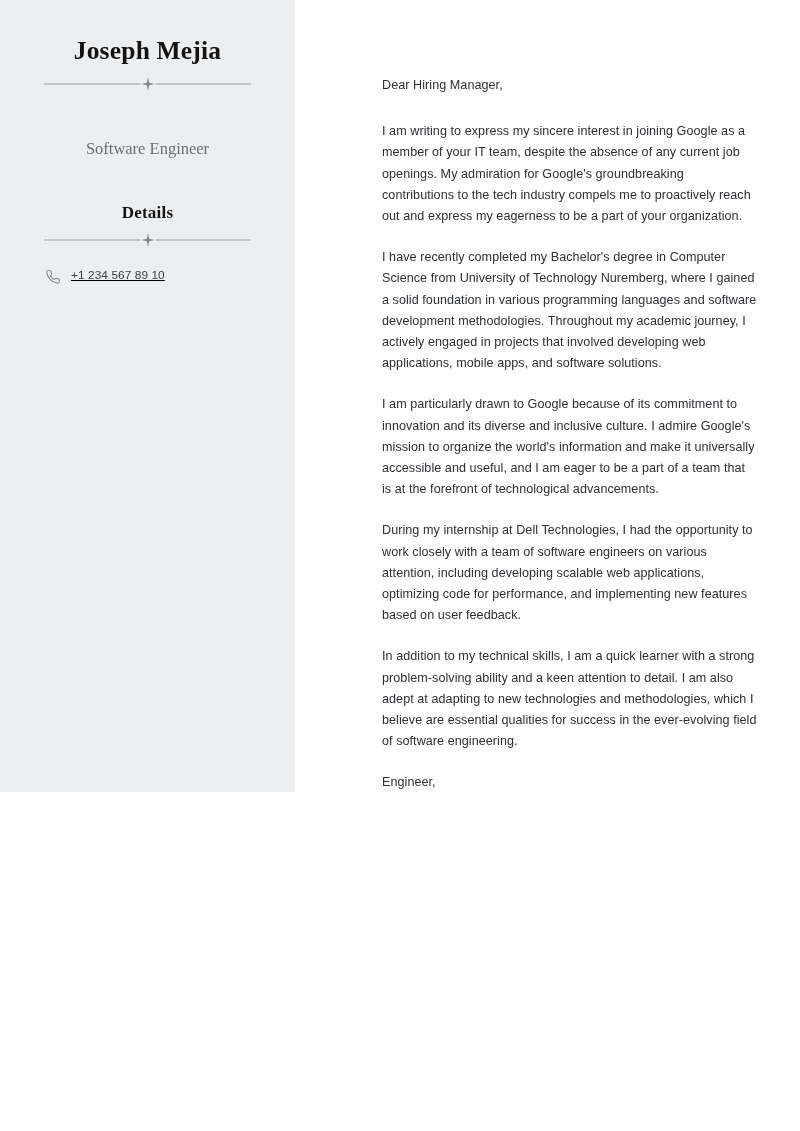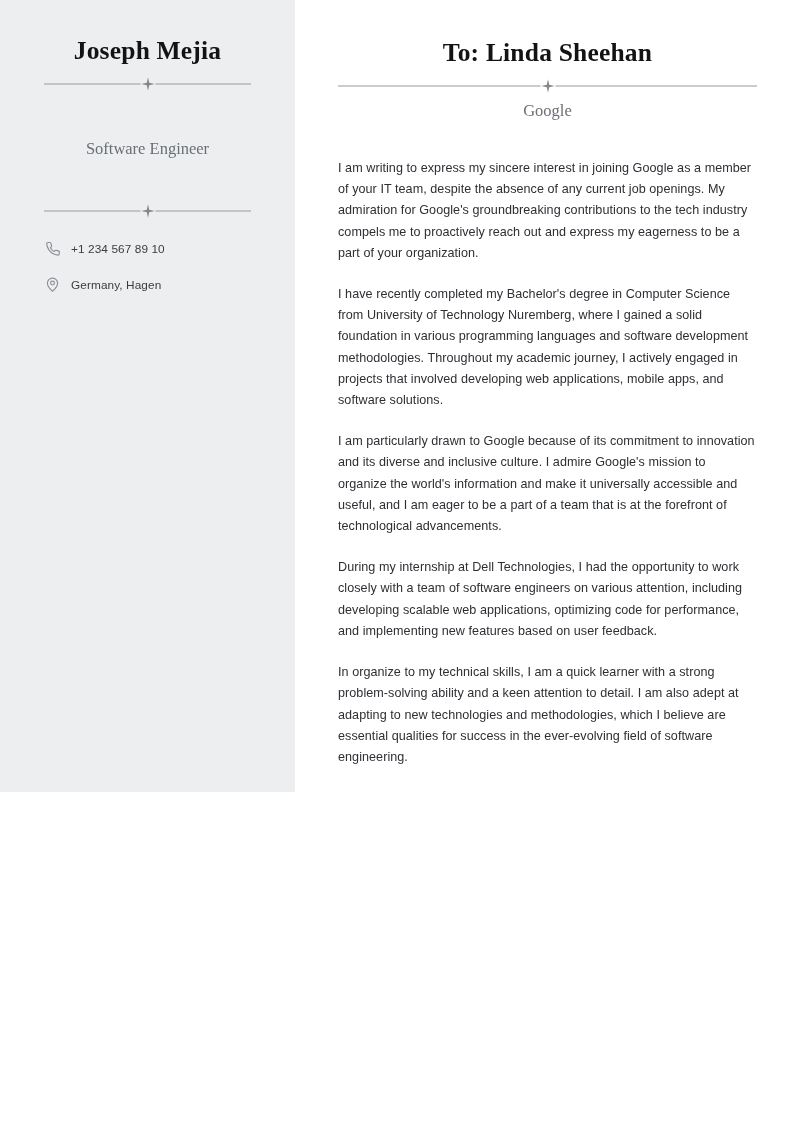--- a/index.html
+++ b/index.html
@@ -14,20 +14,21 @@
     -webkit-font-smoothing: antialiased;
   }
 
   .page {
     position: relative;
     width: 800px;
     height: 792px;
     display: flex;
     background: #ffffff;
     overflow: hidden;
+    gap: 44px;
   }
 
   
   .sidebar {
     width: 295px;
     min-width: 295px;
     height: 1131px;
     background: #eceef0;
     box-sizing: border-box;
     padding: 0 44px;
@@ -93,24 +94,25 @@
     color: #131313;
     text-align: center;
     letter-spacing: 0.2px;
   }
 
   .contact-list {
     margin-top: 20px;
   }
   .contact-item {
     display: flex;
-    align-items: flex-end;
+    align-items: flex-start;
     gap: 10px;
     margin-bottom: 18px;
     min-height: 18px;
+    text-decoration: underline;
   }
   .contact-item .ic {
     width: 17px;
     height: 17px;
     flex: 0 0 17px;
     display: block;
     color: #8b9094;
   }
   .contact-item .ic svg { display: block; }
   .contact-text {
@@ -183,20 +185,21 @@
           <svg width="15" height="15" viewBox="0 0 15 15">
             <path d="M7.5 0.8 L8.7 6.3 L14.2 7.5 L8.7 8.7 L7.5 14.2 L6.3 8.7 L0.8 7.5 L6.3 6.3 Z" fill="#85878c"></path>
           </svg>
         </span>
       </div>
 
       <div class="job-title">Software Engineer</div>
     </div>
 
     <div class="details-block">
+      <div class="section-heading">Details</div>
 
       <div class="divider">
         <span class="rule"></span>
         <span class="spark">
           <svg width="15" height="15" viewBox="0 0 15 15">
             <path d="M7.5 0.8 L8.7 6.3 L14.2 7.5 L8.7 8.7 L7.5 14.2 L6.3 8.7 L0.8 7.5 L6.3 6.3 Z" fill="#85878c"></path>
           </svg>
         </span>
       </div>
 
@@ -205,62 +208,40 @@
         <div class="contact-item">
           <span class="ic">
             <svg width="17" height="17" viewBox="0 0 24 24" fill="none" stroke="#8b9094" stroke-width="1.6" stroke-linecap="round" stroke-linejoin="round">
               <path d="M21.5 16.9v2.6a1.8 1.8 0 0 1-2 1.8 17.6 17.6 0 0 1-7.7-2.7 17.3 17.3 0 0 1-5.3-5.3A17.6 17.6 0 0 1 3.8 5.5a1.8 1.8 0 0 1 1.8-2h2.6a1.8 1.8 0 0 1 1.8 1.6c.1 1 .3 1.9.6 2.8a1.8 1.8 0 0 1-.4 1.9l-1.1 1.1a14 14 0 0 0 5.3 5.3l1.1-1.1a1.8 1.8 0 0 1 1.9-.4c.9.3 1.8.5 2.8.6a1.8 1.8 0 0 1 1.6 1.8z"></path>
             </svg>
           </span>
           <span class="contact-text">+1 234 567 89 10</span>
         </div>
 
 
-        <div class="contact-item">
-          <span class="ic">
-            <svg width="17" height="17" viewBox="0 0 24 24" fill="none" stroke="#8b9094" stroke-width="1.6" stroke-linecap="round" stroke-linejoin="round">
-              <path d="M12 21.5s7.2-6.1 7.2-11.3A7.2 7.2 0 0 0 4.8 10.2C4.8 15.4 12 21.5 12 21.5z"></path>
-              <circle cx="12" cy="10" r="2.7"></circle>
-            </svg>
-          </span>
-          <span class="contact-text">Germany, Hagen</span>
-        </div>
 
       </div>
     </div>
   </aside>
 
   <main class="main">
 
-    <div class="letter-head">
-      <div class="recipient">To: Linda Sheehan</div>
-
-      <div class="divider on-white">
-        <span class="rule"></span>
-        <span class="spark">
-          <svg width="15" height="15" viewBox="0 0 15 15">
-            <path d="M7.5 0.8 L8.7 6.3 L14.2 7.5 L8.7 8.7 L7.5 14.2 L6.3 8.7 L0.8 7.5 L6.3 6.3 Z" fill="#85878c"></path>
-          </svg>
-        </span>
-      </div>
-
-      <div class="company">Google</div>
-    </div>
 
     <div class="letter-body">
+      <p class="salutation">Dear Hiring Manager,</p>
 
       <p>I am writing to express my sincere interest in joining Google as a member of your IT team, despite the absence of any current job openings. My admiration for Google's groundbreaking contributions to the tech industry compels me to proactively reach out and express my eagerness to be a part of your organization.</p>
 
       <p>I have recently completed my Bachelor's degree in Computer Science from University of Technology Nuremberg, where I gained a solid foundation in various programming languages and software development methodologies. Throughout my academic journey, I actively engaged in projects that involved developing web applications, mobile apps, and software solutions.</p>
 
       <p>I am particularly drawn to Google because of its commitment to innovation and its diverse and inclusive culture. I admire Google's mission to organize the world's information and make it universally accessible and useful, and I am eager to be a part of a team that is at the forefront of technological advancements.</p>
 
       <p>During my internship at Dell Technologies, I had the opportunity to work closely with a team of software engineers on various attention, including developing scalable web applications, optimizing code for performance, and implementing new features based on user feedback.</p>
 
-      <p>In organize to my technical skills, I am a quick learner with a strong problem-solving ability and a keen attention to detail. I am also adept at adapting to new technologies and methodologies, which I believe are essential qualities for success in the ever-evolving field of software engineering.</p>
+      <p>In addition to my technical skills, I am a quick learner with a strong problem-solving ability and a keen attention to detail. I am also adept at adapting to new technologies and methodologies, which I believe are essential qualities for success in the ever-evolving field of software engineering.</p>
 
 
       <p class="closing">Engineer,</p>
 
       <p class="signature">Joseph Mejia</p>
     </div>
 
   </main>
 </div>
 

